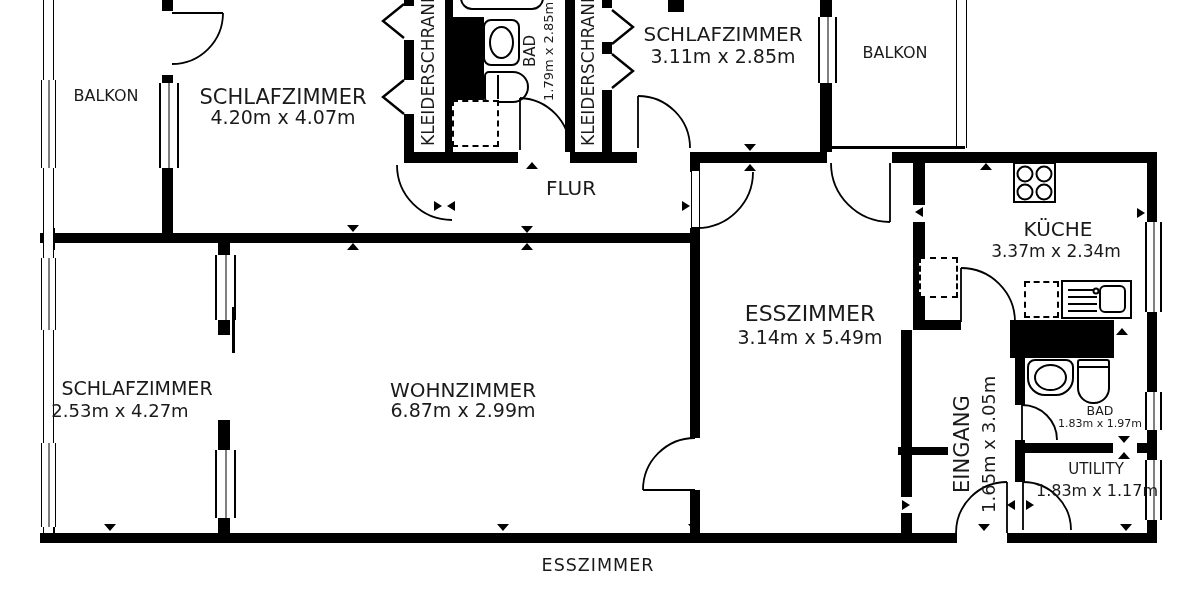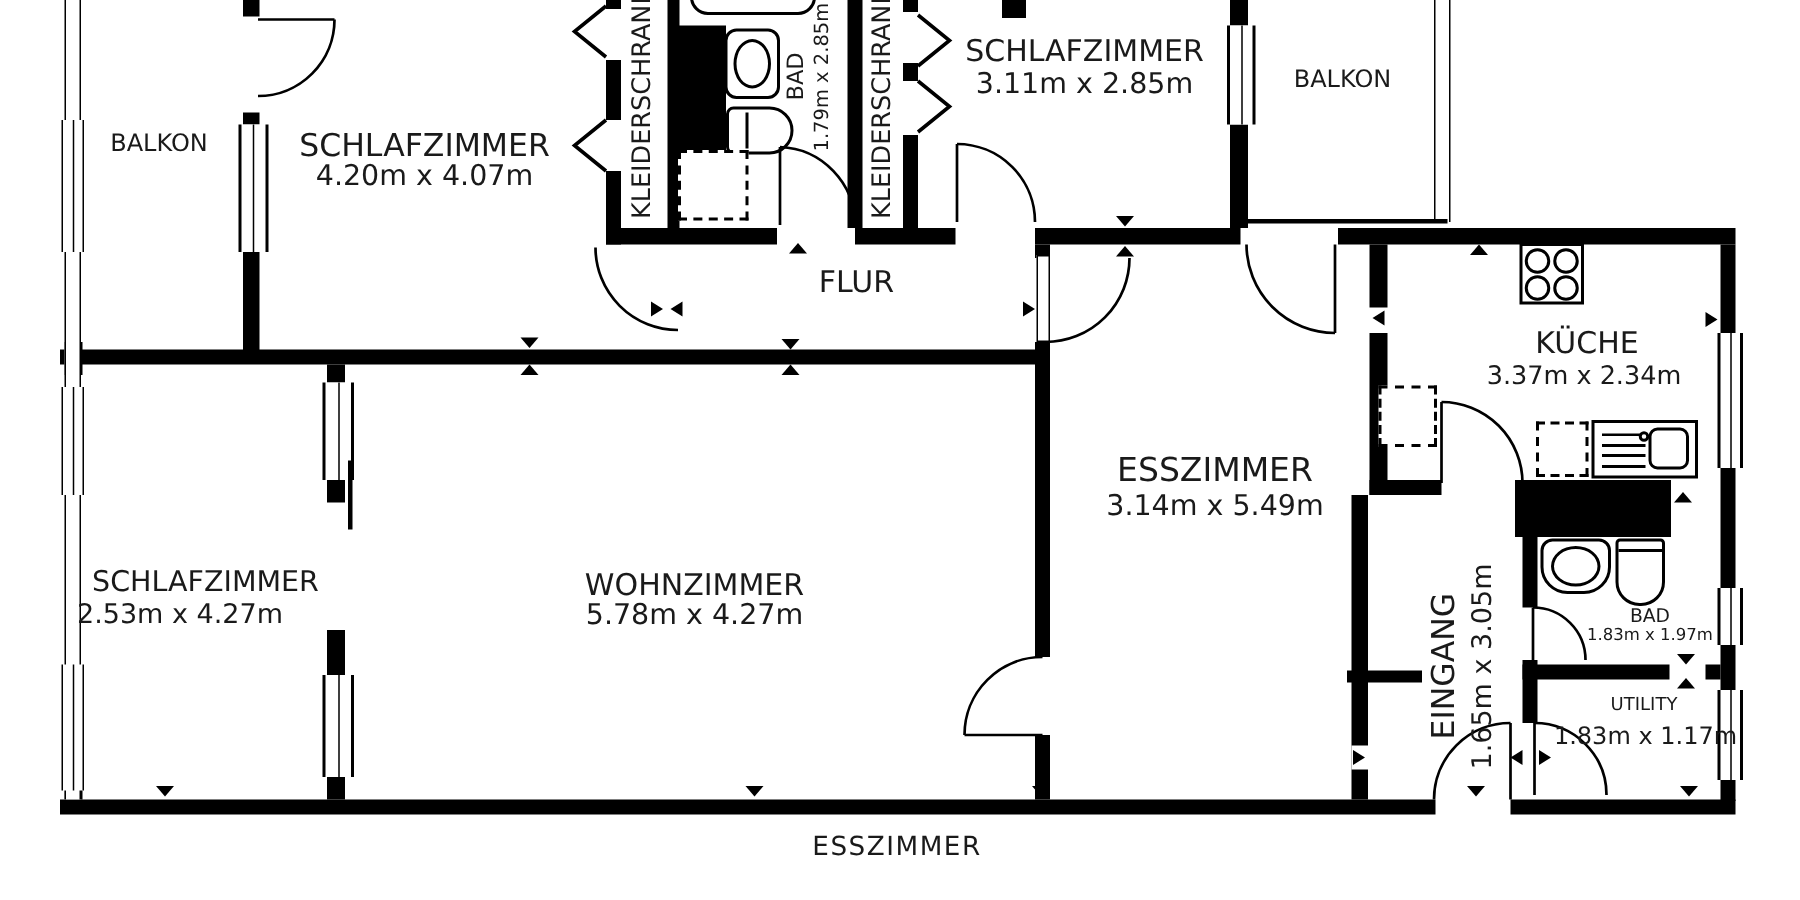--- a/index.html
+++ b/index.html
@@ -205,27 +205,27 @@
   <div class="lbl" style="left:1058px;top:229px;font-size:20px">KÜCHE</div>
   <div class="lbl" style="left:1056px;top:252px;font-size:17px">3.37m x 2.34m</div>
 
   <div class="lbl" style="left:810px;top:314px;font-size:22px">ESSZIMMER</div>
   <div class="lbl" style="left:810px;top:338px;font-size:19px">3.14m x 5.49m</div>
 
   <div class="lbl" style="left:137px;top:389px;font-size:19px">SCHLAFZIMMER</div>
   <div class="lbl" style="left:120px;top:411px;font-size:18px">2.53m x 4.27m</div>
 
   <div class="lbl" style="left:463px;top:390px;font-size:20px">WOHNZIMMER</div>
-  <div class="lbl" style="left:463px;top:411px;font-size:19px">5.78m x 4.27m</div>
+  <div class="lbl" style="left:463px;top:411px;font-size:19px">6.87m x 2.99m</div>
 
   <div class="vlbl" style="left:948px;top:352px;width:54px;height:185px">
     <div style="font-size:21px;line-height:28px">EINGANG</div>
     <div style="font-size:18px;line-height:26px">1.65m x 3.05m</div>
   </div>
 
   <div class="lbl" style="left:1100px;top:411px;font-size:12.5px">BAD</div>
   <div class="lbl" style="left:1100px;top:424px;font-size:11px">1.83m x 1.97m</div>
-  <div class="lbl" style="left:1096px;top:470px;font-size:12px">UTILITY</div>
+  <div class="lbl" style="left:1096px;top:470px;font-size:15px">UTILITY</div>
   <div class="lbl" style="left:1097px;top:491px;font-size:16px">1.83m x 1.17m</div>
 
   <div class="lbl" style="left:598px;top:565px;font-size:17.5px;letter-spacing:1px">ESSZIMMER</div>
 
 </div>
 
 </body></html>

